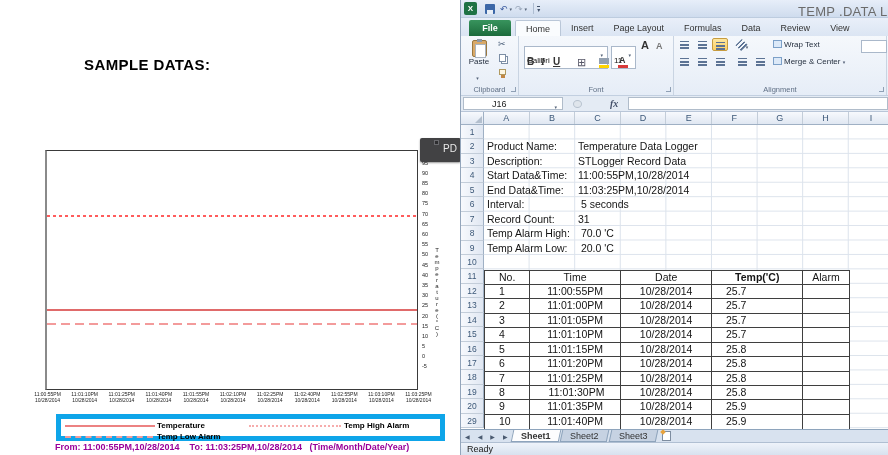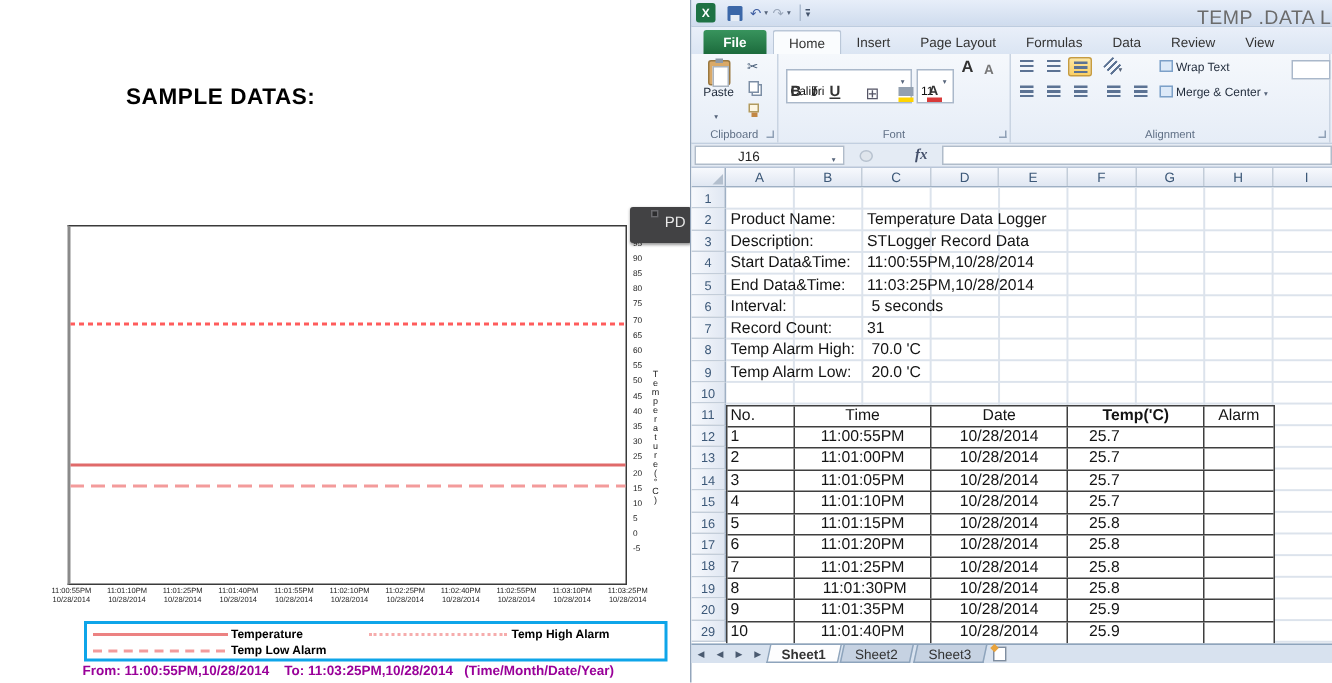--- a/index.html
+++ b/index.html
@@ -18,21 +18,21 @@
   .yticks { position:absolute; left:420px; top:147.5px; width:18px; }
   .ytick { height:10.19px; line-height:10.19px; font-size:5.5px; color:#222; padding-left:2px; }
   .yaxis-label { position:absolute; left:434px; top:247px; font-size:6px; color:#222;
     writing-mode:vertical-rl; text-orientation:upright; letter-spacing:0px; }
   .xticks { position:absolute; left:29px; top:392px; display:flex; width:410px; }
   .xtick { width:37.1px; text-align:center; font-size:5px; line-height:5.8px; color:#222; }
   .pd-box { position:absolute; left:420px; top:138px; width:41px; height:24px; background:#424244;
     border-radius:2px; box-shadow:0 1px 2px rgba(0,0,0,.4); }
   .pd-box .pd-icn { position:absolute; left:14px; top:2px; width:5px; height:5px; background:#2d2d2f; border:1px solid #6a6a6e; }
   .pd-box .pd-txt { position:absolute; right:4px; top:5px; font-size:10px; color:#e8e8e8; }
-  .legend { position:absolute; left:56px; top:414px; width:389px; height:27px; border:2px solid #0ea5e9; background:#fff; }
+  .legend { position:absolute; left:56px; top:414px; width:389px; height:27px; border:5px solid #0ea5e9; background:#fff; }
   .lg-line { position:absolute; height:0; }
   .lg-solid  { left:4px;  top:6px;  width:90px; border-top:2px solid #ec8282; }
   .lg-dotted { left:188px; top:6px; width:92px; border-top:2px dotted #f6acac; }
   .lg-dashed { left:4px;  top:17px; width:88px; border-top:2px dashed #f39b9b; }
   .lg-lab { position:absolute; font-size:8px; font-weight:bold; color:#000; white-space:pre; }
   .lab-t { left:96px; top:2px; } .lab-h { left:283px; top:2px; } .lab-l { left:96px; top:13px; }
   .fromto { position:absolute; left:55px; top:442px; width:400px; text-align:left;
     font-size:9px; font-weight:bold; color:#990099; white-space:pre; }
 
   
@@ -118,21 +118,21 @@
     background-size:45.6px 14.45px; background-position:-1px -1px; }
   .inforows { position:absolute; left:0; top:14.45px; right:0; }
   .inforow { position:relative; height:14.45px; font-size:10.5px; color:#141414; }
   .inforow .lab { position:absolute; left:3px; top:1px; white-space:pre; }
   .inforow .val { position:absolute; left:94px; top:1px; white-space:pre; }
   .xtable { position:absolute; left:0; top:144.5px; width:365.6px; border:1px solid #3f3f3f; background:#fff; }
   .trow { display:flex; height:14.45px; border-bottom:1px solid #3f3f3f; }
   .xtable .trow:last-child { border-bottom:none; }
   .tc { border-right:1px solid #3f3f3f; font-size:10.5px; color:#141414; line-height:13.5px; white-space:pre; overflow:hidden; }
   .tc:last-child { border-right:none; }
-  .c-no   { flex:0 0 45px; padding-left:2px; }
+  .c-no   { flex:0 0 45px; padding-left:14px; }
   .c-time { flex:0 0 91.1px; text-align:center; }
   .c-date { flex:0 0 91.1px; text-align:center; }
   .c-temp { flex:0 0 91.1px; text-align:center; padding-right:42px; }
   .c-alarm{ flex:1; text-align:center; }
   .thead .c-temp { padding-right:0;font-weight:bold; }
 
   .shbar { position:absolute; left:0; top:429px; right:0; height:13px; background:#d8e2ef;
     border-top:1px solid #8ea4bc; display:flex; align-items:center; }
   .nav { font-size:6px; color:#4a5a70; margin:0 2px 0 4px; letter-spacing:2px; }
   .stab { height:12px; padding:0 8px; font-size:9px; line-height:12px; color:#333;
@@ -535,13 +535,16 @@
     <span class="nav">◀</span>
     <span class="nav">◀</span>
     <span class="nav">▶</span>
     <span class="nav">▶</span>
     <div class="stab active"><span>Sheet1</span></div>
     <div class="stab"><span>Sheet2</span></div>
     <div class="stab"><span>Sheet3</span></div>
     <div class="addsheet"></div>
   </div>
 
+  <div class="sbar">
+    <span class="ready">Ready</span>
+  </div>
 </div>
 
 </body></html>

